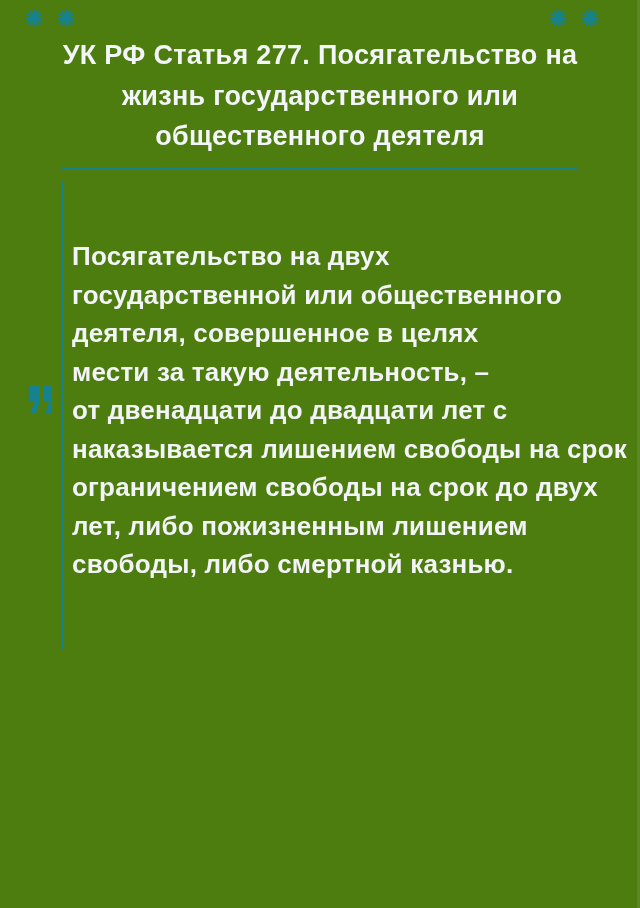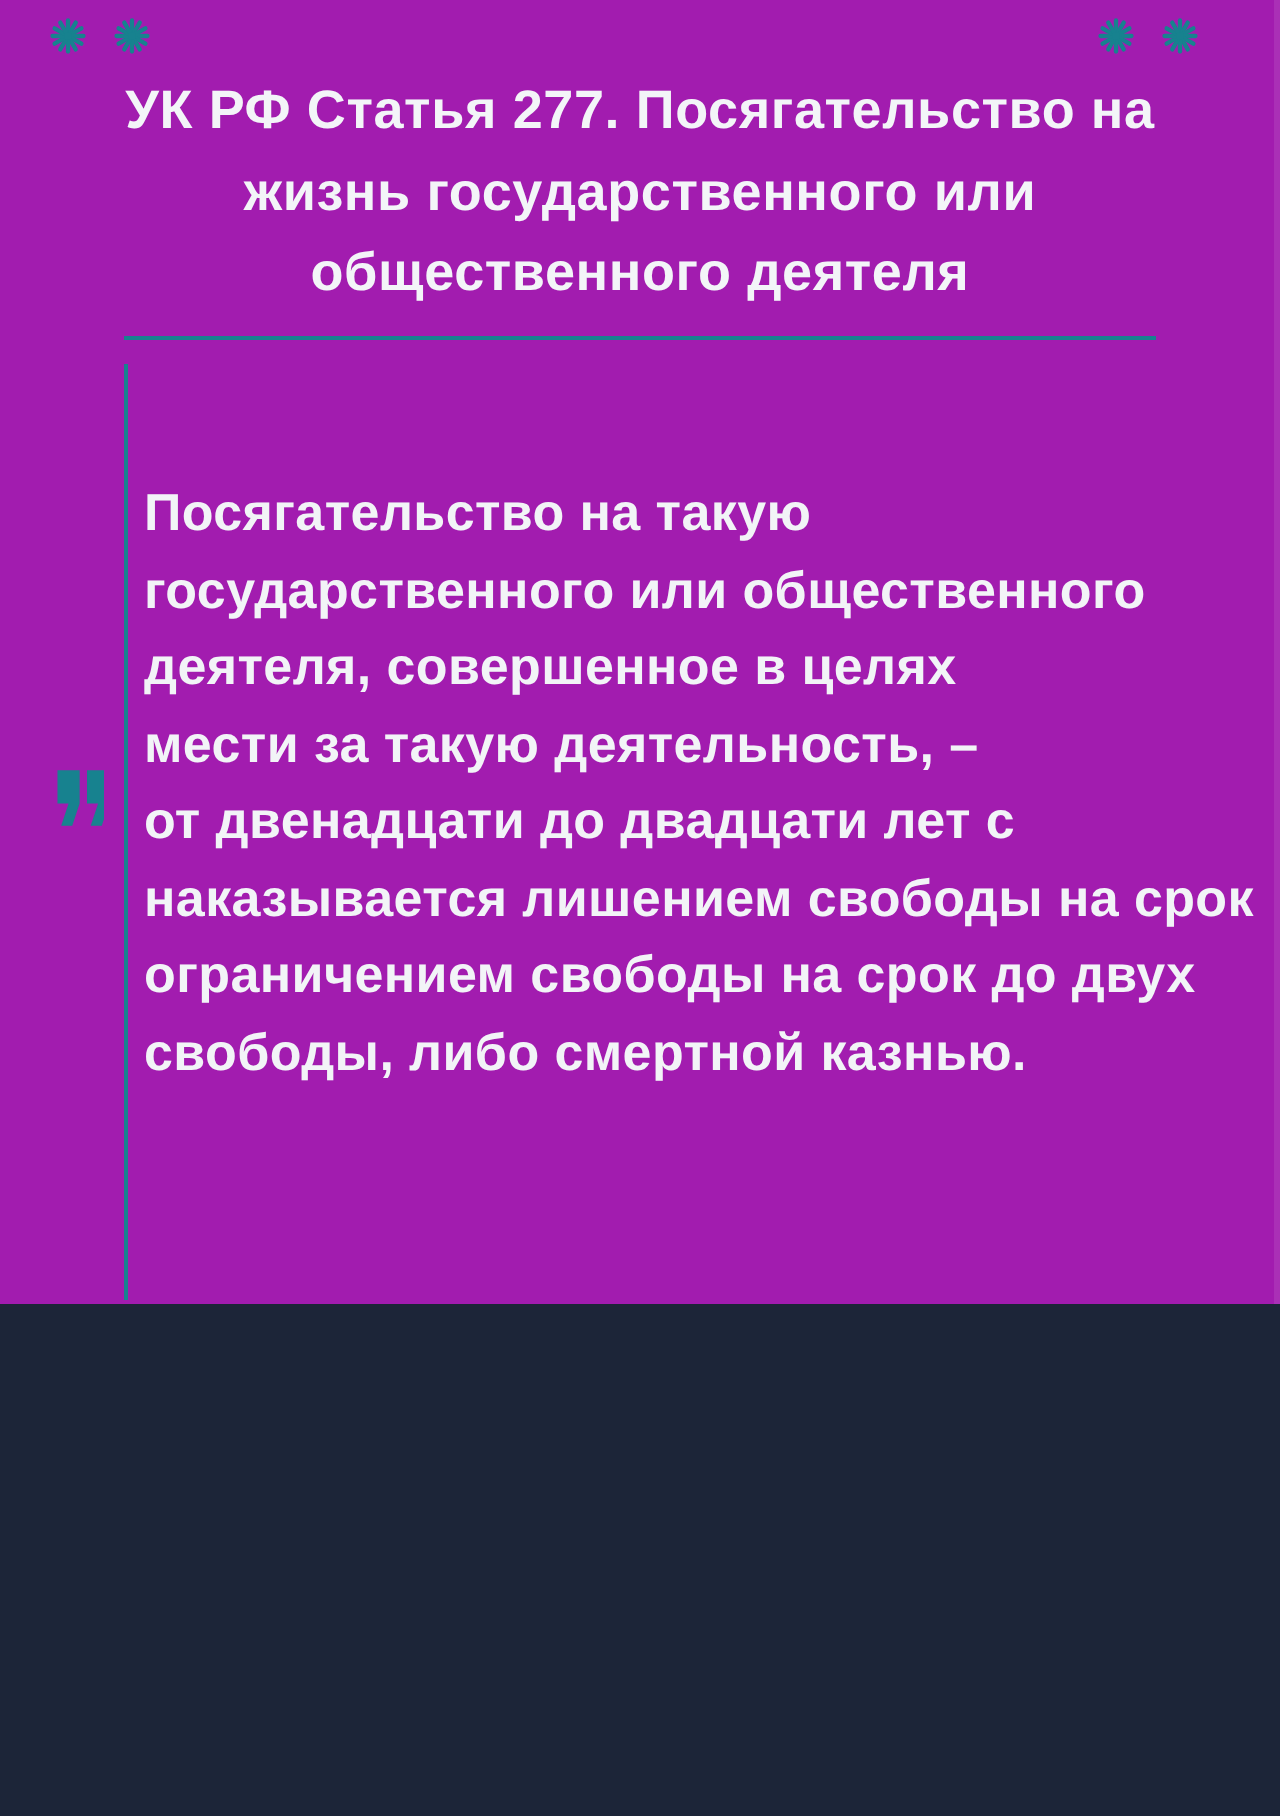--- a/index.html
+++ b/index.html
@@ -1,19 +1,19 @@
 <!DOCTYPE html>
 <html><head>
 <meta charset="utf-8">
 <style>
   html,body{margin:0;padding:0;background:#1c2538;}
   .page{
     position:relative;
-    width:640px;height:652px;
-    background:#a21caf;
+    width:640px;height:908px;
+    background:#4d7c0f;
     overflow:hidden;
     font-family:"Liberation Sans", sans-serif;
   }
   .page::after{
     content:"";
     position:absolute;top:0;right:0;width:3px;height:100%;
     background:rgba(255,255,255,0.09);
     pointer-events:none;
   }
   .stars{position:absolute;top:9px;display:flex;gap:14px;}
@@ -137,23 +137,24 @@
 
   <div class="quote-rule"></div>
 
   <div class="quote-icon">
     <svg viewBox="4.6 6.6 13 10.8" preserveAspectRatio="none">
       <path fill="#17828f" d="M6 17h3l2-4V7H5v6h3zm8 0h3l2-4V7h-6v6h3z"></path>
     </svg>
   </div>
 
   <div class="article">
-    <div class="line">Посягательство на такую</div>
-    <div class="line">государственного или общественного</div>
+    <div class="line">Посягательство на двух</div>
+    <div class="line">государственной или общественного</div>
     <div class="line">деятеля, совершенное в целях</div>
     <div class="line">мести за такую деятельность, –</div>
     <div class="line">от двенадцати до двадцати лет с</div>
     <div class="line">наказывается лишением свободы на срок</div>
     <div class="line">ограничением свободы на срок до двух</div>
+    <div class="line">лет, либо пожизненным лишением</div>
     <div class="line">свободы, либо смертной казнью.</div>
   </div>
 
 </div>
 
 </body></html>

